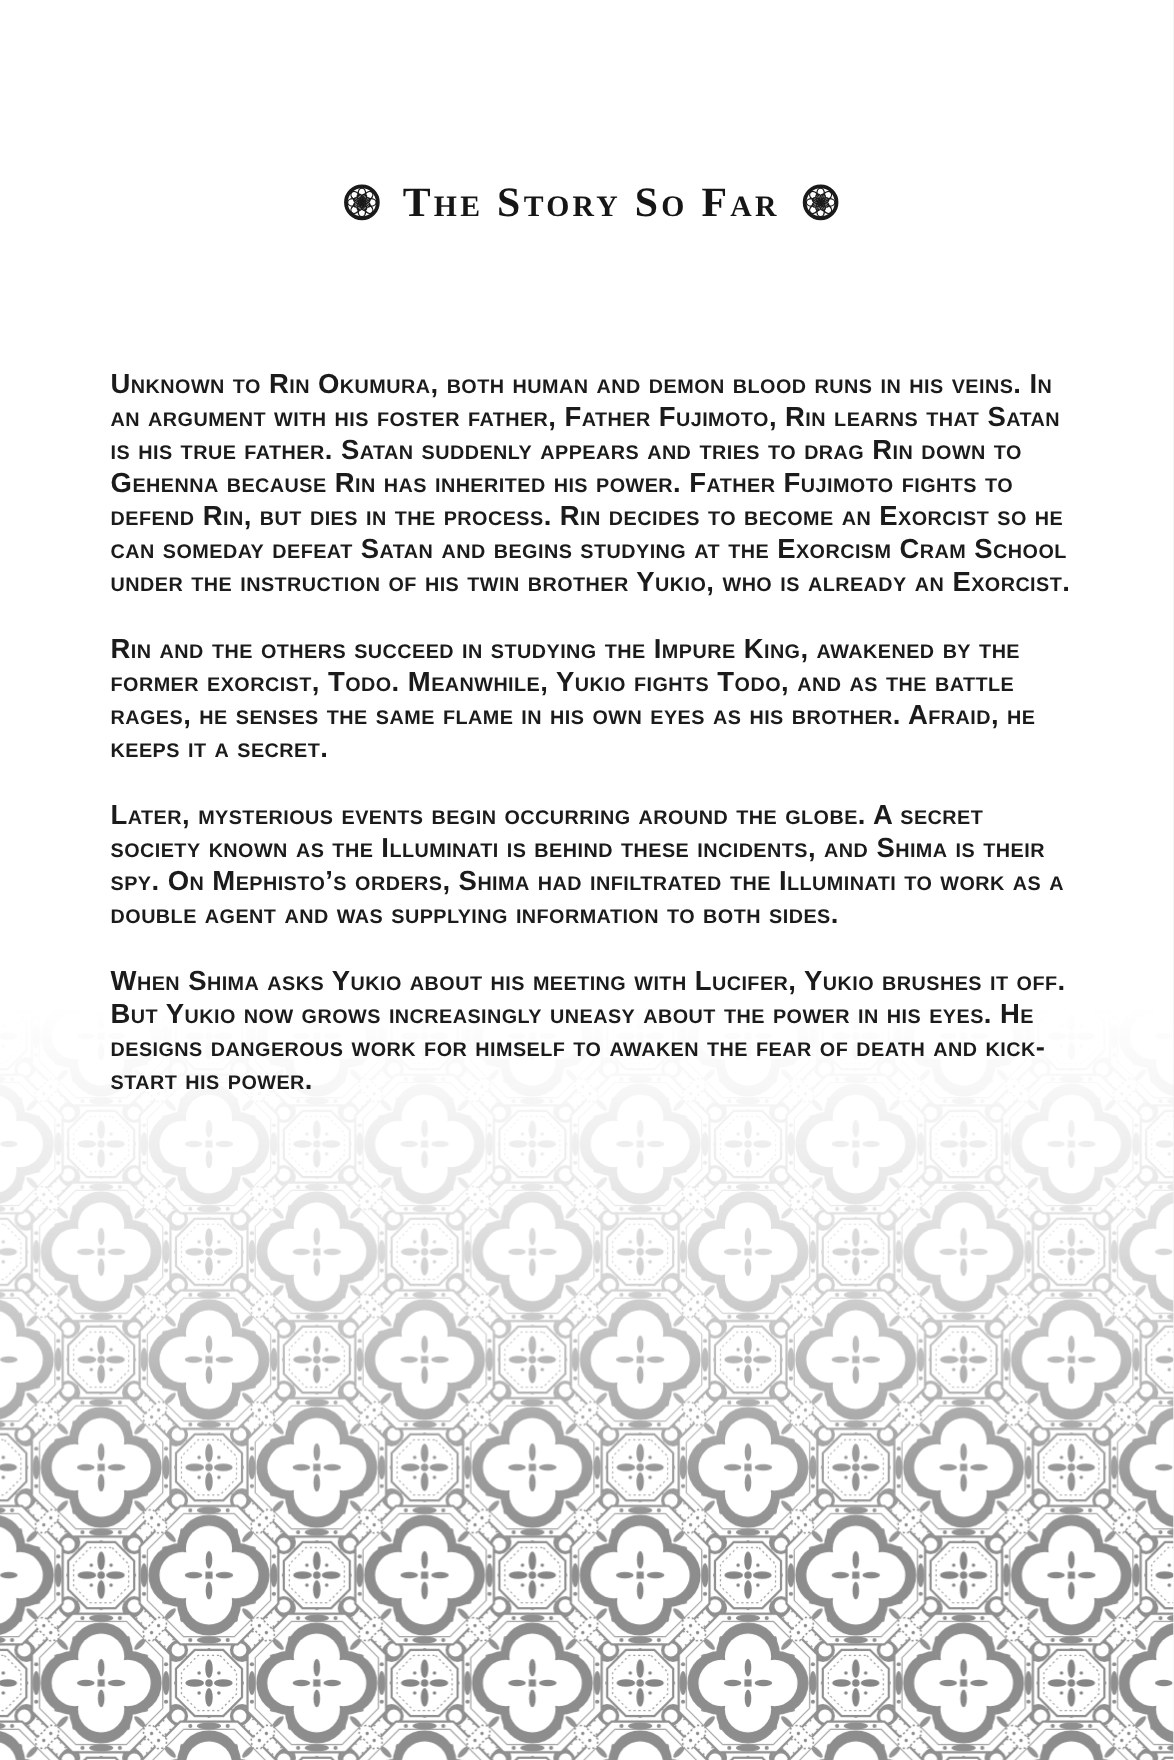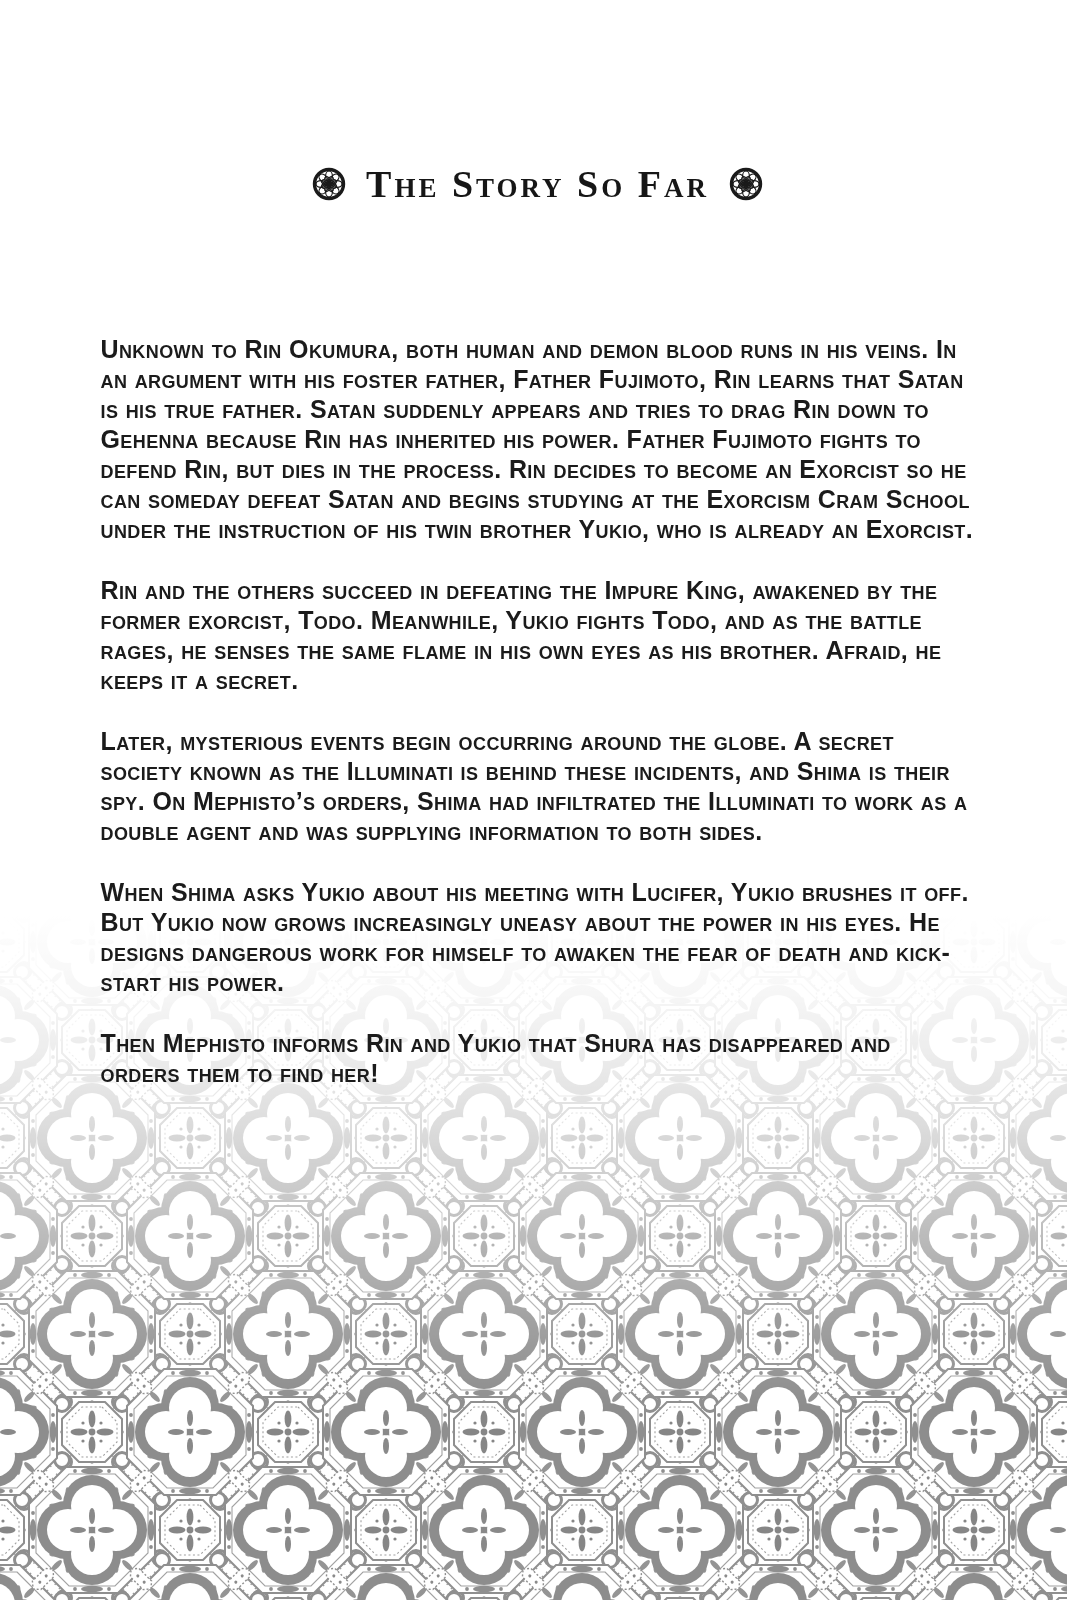--- a/index.html
+++ b/index.html
@@ -209,20 +209,19 @@
         <use href="#rosette" width="34" height="34"></use>
       </svg>
       <h1 class="page-title">The Story So Far</h1>
       <svg class="rosette" aria-hidden="true">
         <use href="#rosette" width="34" height="34"></use>
       </svg>
     </header>
 
     <main class="story">
       <p>Unknown to Rin Okumura, both human and demon blood runs in his veins. In an argument with his foster father, Father Fujimoto, Rin learns that Satan is his true father. Satan suddenly appears and tries to drag Rin down to Gehenna because Rin has inherited his power. Father Fujimoto fights to defend Rin, but dies in the process. Rin decides to become an Exorcist so he can someday defeat Satan and begins studying at the Exorcism Cram School under the instruction of his twin brother Yukio, who is already an Exorcist.</p>
-      <p>Rin and the others succeed in defeating the Impure King, awakened by the former exorcist, Todo. Meanwhile, Yukio fights Todo, and as the battle rages, he senses the same flame in his own eyes as his brother. Afraid, he keeps it a secret.</p>
+      <p>Rin and the others succeed in studying the Impure King, awakened by the former exorcist, Todo. Meanwhile, Yukio fights Todo, and as the battle rages, he senses the same flame in his own eyes as his brother. Afraid, he keeps it a secret.</p>
       <p>Later, mysterious events begin occurring around the globe. A secret society known as the Illuminati is behind these incidents, and Shima is their spy. On Mephisto’s orders, Shima had infiltrated the Illuminati to work as a double agent and was supplying information to both sides.</p>
       <p>When Shima asks Yukio about his meeting with Lucifer, Yukio brushes it off. But Yukio now grows increasingly uneasy about the power in his eyes. He designs dangerous work for himself to awaken the fear of death and kick-start his power.</p>
-      <p>Then Mephisto informs Rin and Yukio that Shura has disappeared and orders them to find her!</p>
     </main>
 
   </div>
 </div>
 
 </body></html>

